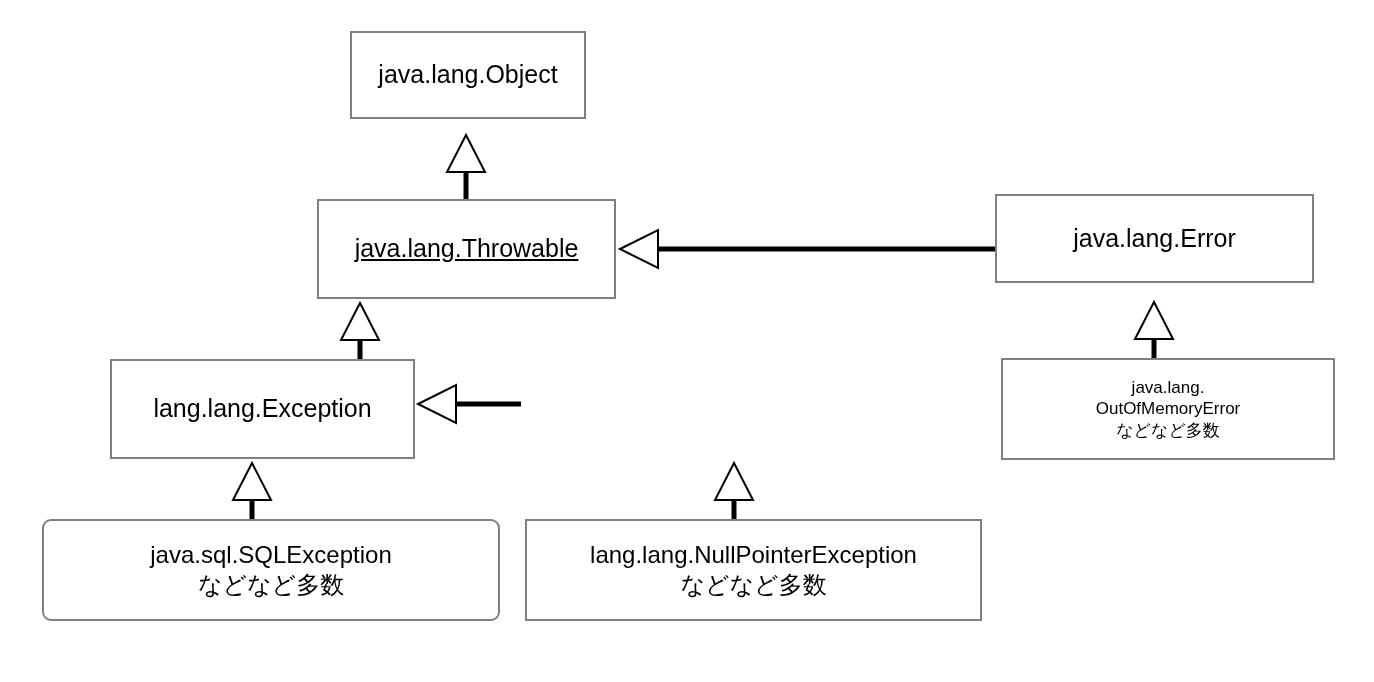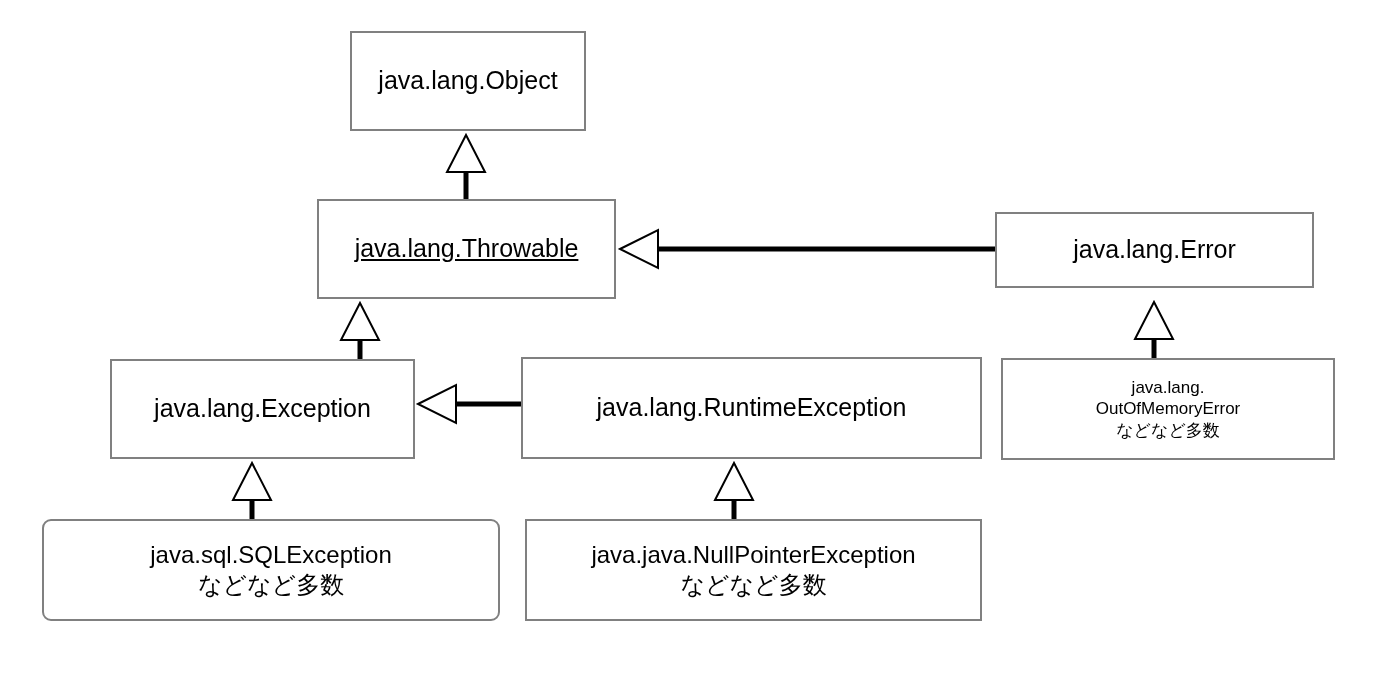--- a/index.html
+++ b/index.html
@@ -84,49 +84,46 @@
       <polygon points="252,463 233,500 271,500" fill="#ffffff" stroke="#000000" stroke-width="2"></polygon>
       <line x1="252" y1="500" x2="252" y2="519" stroke="#000000" stroke-width="5"></line>
     </g>
 
     <g>
       <polygon points="734,463 715,500 753,500" fill="#ffffff" stroke="#000000" stroke-width="2"></polygon>
       <line x1="734" y1="500" x2="734" y2="519" stroke="#000000" stroke-width="5"></line>
     </g>
   </svg>
 
-  <div class="uml-box" style="left:350px; top:31px; width:236px; height:100px;">
+  <div class="uml-box" style="left:350px; top:31px; width:236px; height:88px;">
     <span class="uml-box-label size-lg">java.lang.Object</span>
   </div>
 
   <div class="uml-box" style="left:317px; top:199px; width:299px; height:100px;text-decoration:underline;">
     <span class="uml-box-label size-lg">java.lang.Throwable</span>
   </div>
 
-  <div class="uml-box" style="left:995px; top:212px; width:319px; height:76px;">
+  <div class="uml-box" style="left:995px; top:194px; width:319px; height:89px;">
     <span class="uml-box-label size-lg">java.lang.Error</span>
   </div>
 
   <div class="uml-box" style="left:110px; top:359px; width:305px; height:100px;">
-    <span class="uml-box-label size-lg">java.lang.Exception</span>
+    <span class="uml-box-label size-lg">lang.lang.Exception</span>
   </div>
 
-  <div class="uml-box" style="left:521px; top:357px; width:461px; height:102px;">
-    <span class="uml-box-label size-lg">java.lang.RuntimeException</span>
-  </div>
 
   <div class="uml-box" style="left:1001px; top:358px; width:334px; height:102px;">
     <span class="uml-box-label size-sm">java.lang.
 OutOfMemoryError
 などなど多数</span>
   </div>
 
   <div class="uml-box" style="left:42px; top:519px; width:458px; height:102px;border-radius:9px;">
     <span class="uml-box-label size-md">java.sql.SQLException
 などなど多数</span>
   </div>
 
   <div class="uml-box" style="left:525px; top:519px; width:457px; height:102px;">
-    <span class="uml-box-label size-md">java.java.NullPointerException
+    <span class="uml-box-label size-md">lang.lang.NullPointerException
 などなど多数</span>
   </div>
 
 </div>
 
 </body></html>

